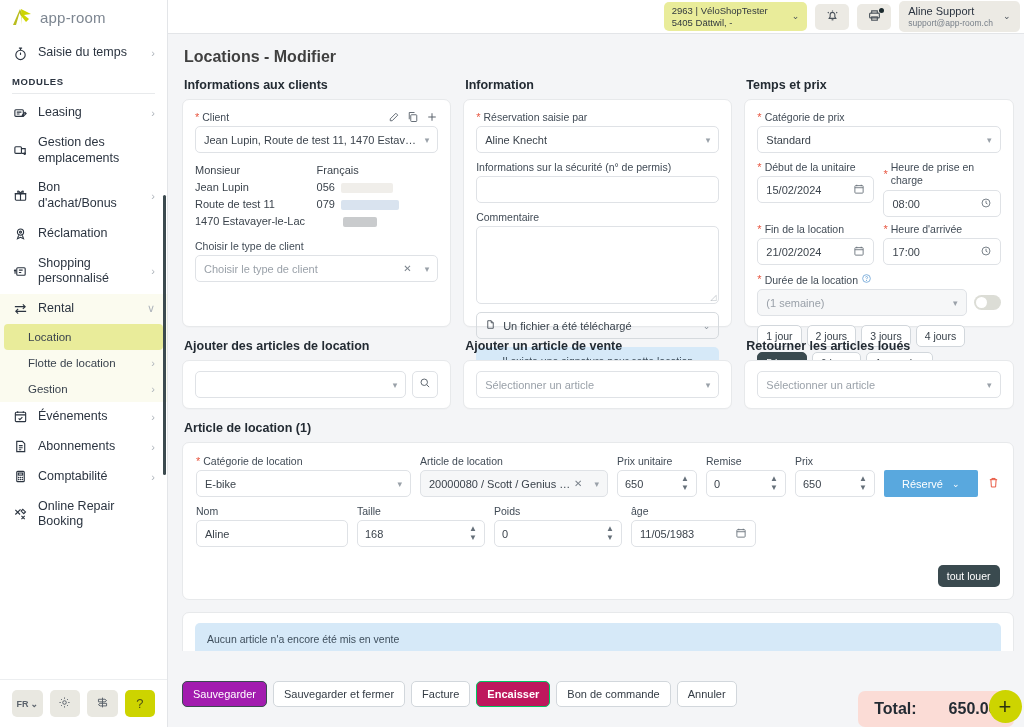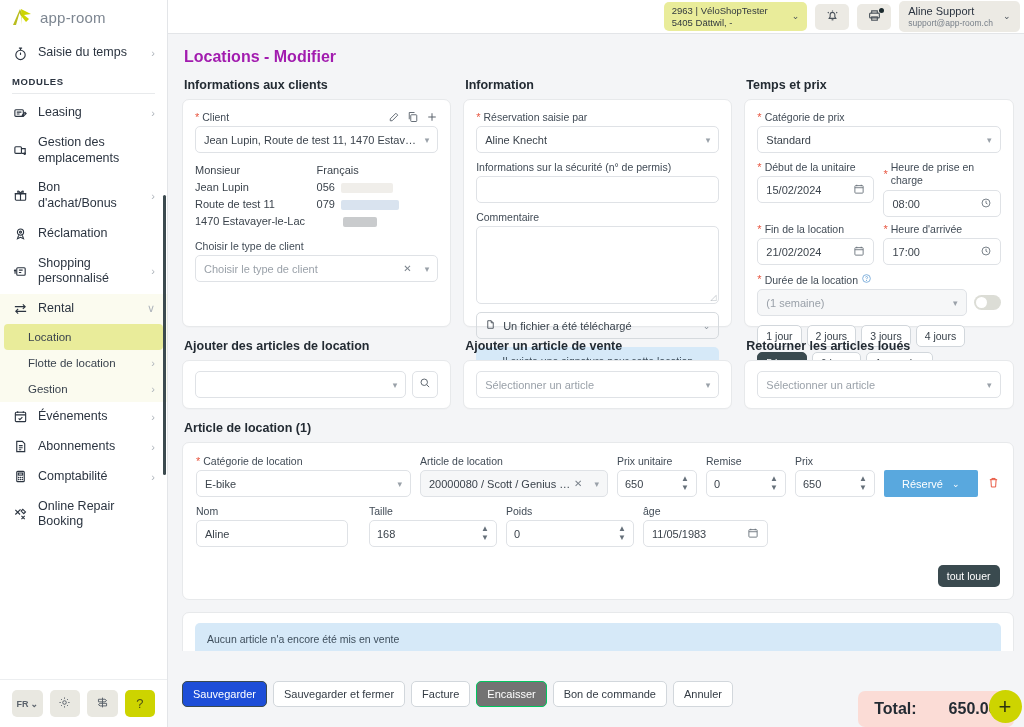--- a/index.html
+++ b/index.html
@@ -86,21 +86,21 @@
     border-radius: 50%; background: #1b2a2e;
   }
   .user-chip {
     background: #eceae4; border-radius: 5px; padding: 3px 9px;
     display: flex; align-items: center; gap: 10px; cursor: pointer; line-height:1.3;
   }
   .user-name { font-size: 11px; color: #2b3440; }
   .user-mail { font-size: 8.5px; color: #79818a; }
 
   .content { flex: 1 1 auto; overflow: hidden; padding: 12px 16px 0 14px; }
-  .page-title { font-size: 16px; font-weight: bold; color: #a21caf; margin: 2px 0 12px 2px; }
+  .page-title { font-size: 16px; font-weight: bold; color: #404040; margin: 2px 0 12px 2px; }
 
   .cols { display: flex; gap: 12px; }
   .col { flex: 1 1 0; min-width: 0; }
   .sec-title { font-size: 12.5px; font-weight: bold; color: #232b33; margin: 0 0 7px 2px; }
   .card {
     background: #fff; border: 1px solid #e7e9eb; border-radius: 7px;
     padding: 11px 12px; box-shadow: 0 1px 1px rgba(0,0,0,.02);
   }
 
   .fld-label { font-size: 10.5px; color: #414b56; margin-bottom: 3px; display: flex; align-items: center; gap: 3px; }
@@ -164,21 +164,21 @@
     display: flex; align-items: center; justify-content: center;
     background: #fff; cursor: pointer; color: #5c646d; flex: 0 0 26px;
   }
   .search-btn svg { width: 12px; height: 12px; }
 
   
   .art-card { background: #fff; border: 1px solid #e7e9eb; border-radius: 7px; padding: 12px 13px; }
   .art-row { display: flex; gap: 9px; align-items: flex-end; }
   .w-cat { width: 215px; } .w-art { width: 188px; }
   .w-pu { width: 80px; } .w-rem { width: 80px; } .w-prix { width: 80px; }
-  .w-nom { width: 152px; } .w-taille { width: 128px; margin-left: 12px; } .w-poids { width: 128px; }
+  .w-nom { width: 152px; } .w-taille { width: 128px; } .w-poids { width: 128px; }
   .w-age { width: 125px; }
   .stepper {
     display: flex; align-items: center; justify-content: space-between;
     border: 1px solid #dfe2e6; border-radius: 5px; height: 27px;
     padding: 0 7px; font-size: 11px; color: #3b434c; background: #fff;
   }
   .step-ico { color: #66707a; font-size: 8px; line-height: 1; display: flex; flex-direction: column; gap: 1px; }
   .badge-btn {
     background: #59a8de; color: #fff; border-radius: 2px; height: 27px;
     display: flex; align-items: center; gap: 9px; padding: 0 18px;
@@ -210,22 +210,22 @@
 
   .footer-bar {
     display: flex; align-items: center; justify-content: space-between;
     padding: 10px 16px 0 14px; flex: 0 0 auto;
   }
   .btns { display: flex; gap: 6px; }
   .fbtn {
     border: 1px solid #d2d7dc; background: #fff; border-radius: 5px;
     font-size: 11px; padding: 6px 10px; cursor: pointer; color: #333b44;
   }
-  .fbtn.dark { background: #1d4ed8; border-color: #3a4a4f; color: #fff; }
-  .fbtn.green { background: #737373; border-color: #00c65e; color: #fff; }
+  .fbtn.dark { background: #a21caf; border-color: #3a4a4f; color: #fff; }
+  .fbtn.green { background: #be185d; border-color: #00c65e; color: #fff; font-weight: bold; }
   .total {
     background: #fbdcd6; border-radius: 7px; padding: 9px 16px;
     display: flex; align-items: center; gap: 32px;
     font-size: 16px; font-weight: bold; color: #232b33; margin-top: 30px;
   }
   .fab {
     position: absolute; right: 8px; bottom: 4px;
     width: 33px; height: 33px; border-radius: 50%; background: #cdd400;
     display: flex; align-items: center; justify-content: center;
     color: #2e3410; font-size: 22px; cursor: pointer; line-height: 1;

